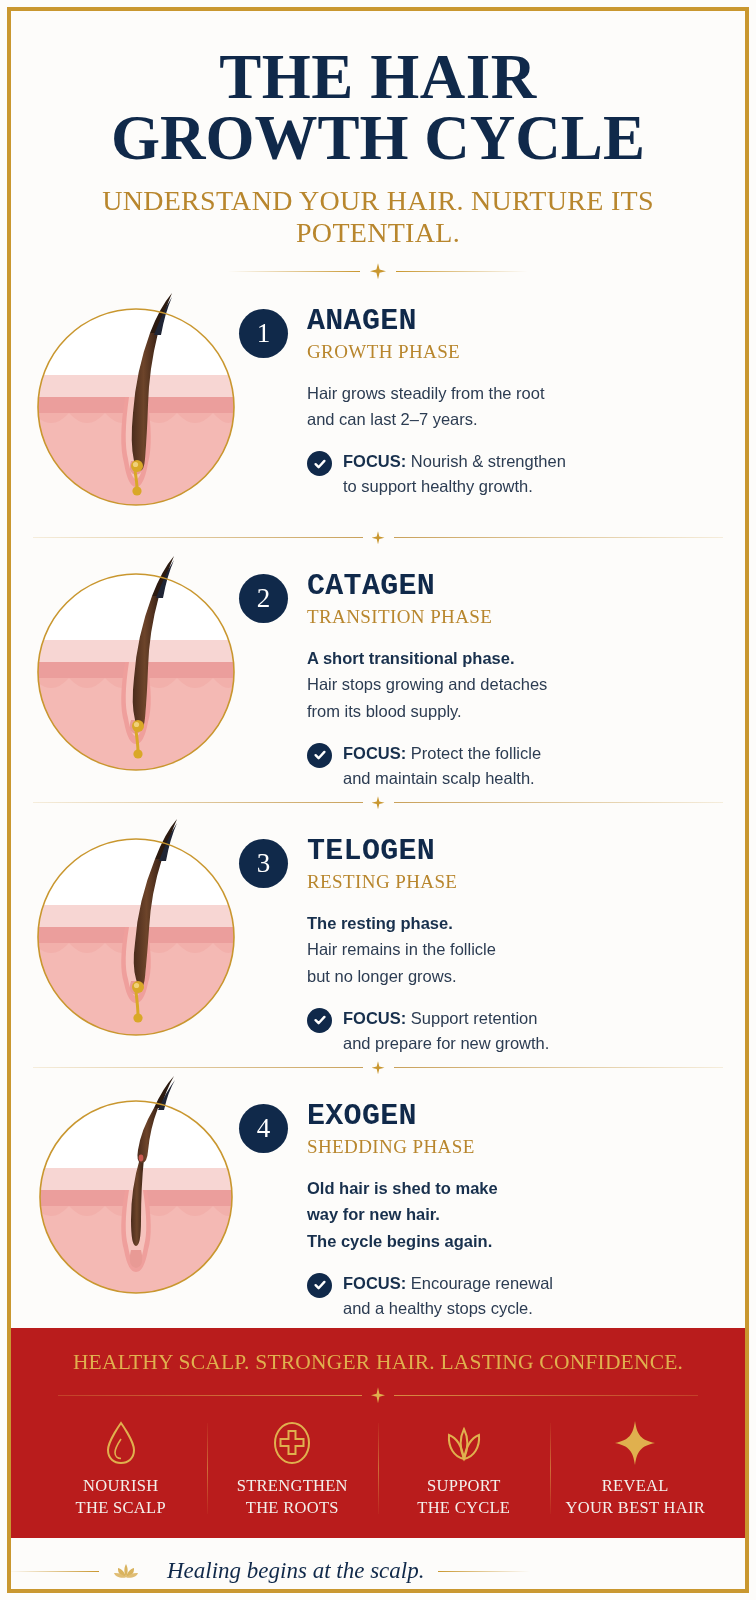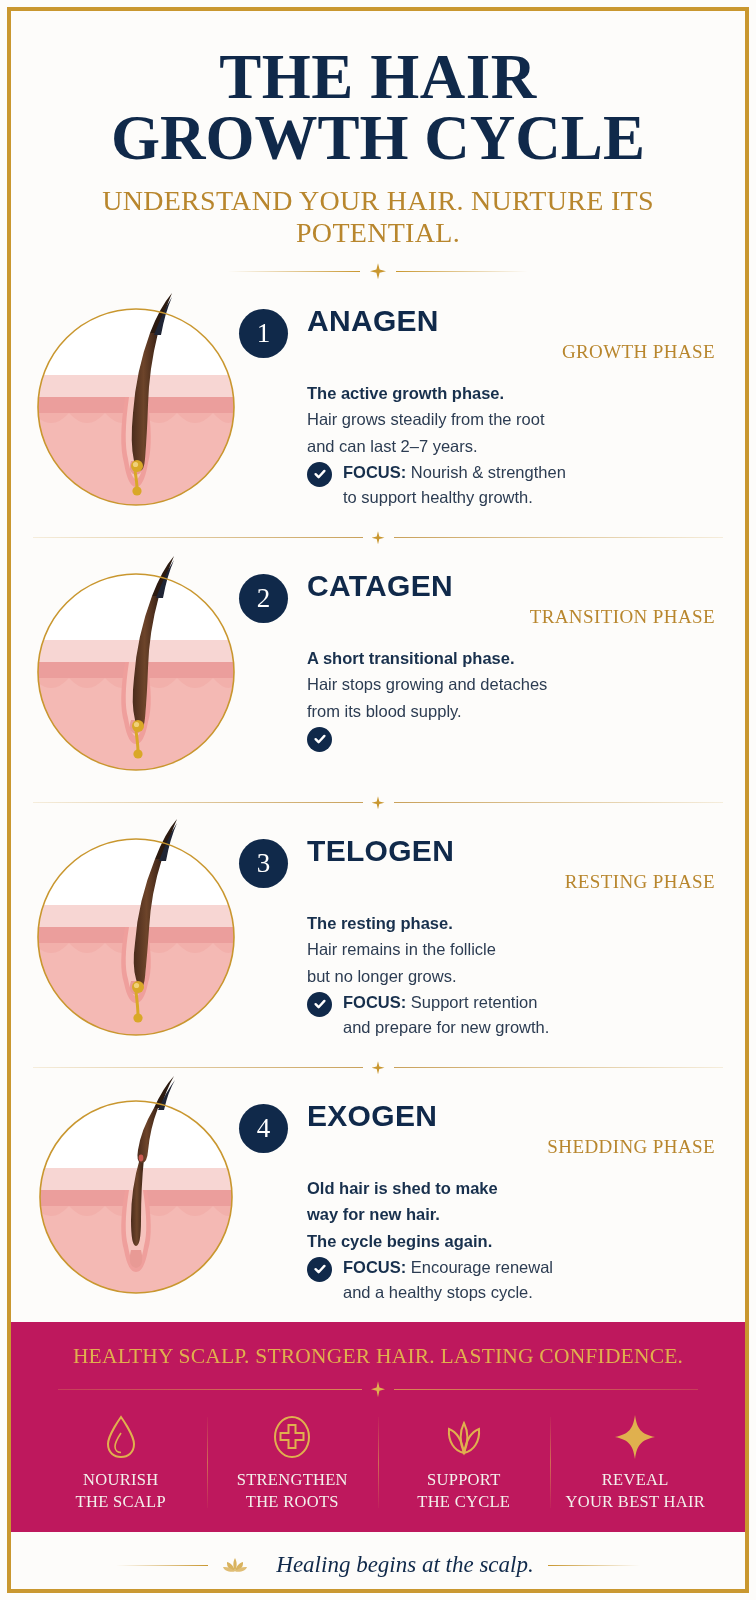--- a/index.html
+++ b/index.html
@@ -111,47 +111,47 @@
     display: flex;
     align-items: center;
     justify-content: center;
     margin-right: 19px;
     margin-top: 4px;
   }
 
   .phase-text { flex: 1; }
 
   .phase-name {
-    font-family: Liberation Sans, sans-serif;
+    font-family: Liberation Mono, monospace;
     font-weight: bold;
     color: #10294a;
     font-size: 30px;
     line-height: 1.08;
     letter-spacing: 0.3px;
   }
   .phase-sub {
     font-family: "Liberation Serif", serif;
     color: #b8862d;
     font-size: 19px;
     letter-spacing: 0.4px;
     margin-top: 3px;
-    text-align: right;
   }
 
   .phase-desc {
     margin-top: 17px;
     color: #2c3c52;
     font-size: 16.5px;
     line-height: 1.62;
   }
   .phase-desc .lead { font-weight: bold; color: #18304d; display: block; }
   .phase-desc .rest { display: block; }
   .phase-desc .rest.bold { font-weight: bold; color: #18304d; }
 
   .focus {
+    margin-top: 16px;
     display: flex;
     align-items: flex-start;
   }
   .check {
     width: 25px; height: 25px;
     flex: 0 0 25px;
     border-radius: 50%;
     background: #10294a;
     margin-right: 11px;
     margin-top: 2px;
@@ -175,21 +175,21 @@
   .sep-line.l { background: linear-gradient(to right, rgba(201,151,47,0.15), #c9a15a); }
   .sep-line.r { background: linear-gradient(to left,  rgba(201,151,47,0.15), #c9a15a); }
   .sep-dot {
     width: 13px; height: 13px; margin: 0 9px;
     background: #c9972f;
     clip-path: polygon(50% 0%, 60% 40%, 100% 50%, 60% 60%, 50% 100%, 40% 60%, 0% 50%, 40% 40%);
   }
 
   
   .band {
-    background: #be185d;
+    background: #b91c1c;
     padding: 22px 28px 20px 28px;
     margin-top: 8px;
   }
   .band-title {
     font-family: "Liberation Serif", serif;
     color: #e0b04e;
     font-size: 21.5px;
     text-align: center;
     letter-spacing: 0.2px;
   }
@@ -231,21 +231,20 @@
     font-size: 16.5px;
     line-height: 1.3;
     letter-spacing: 0.3px;
     margin-top: 6px;
   }
 
   
   .tagline {
     display: flex;
     align-items: center;
-    justify-content: center;
     padding: 20px 0 0 0;
   }
   .tag-line { width: 92px; height: 1px; }
   .tag-line.l { background: linear-gradient(to right, rgba(201,151,47,0), #c9972f); }
   .tag-line.r { background: linear-gradient(to left,  rgba(201,151,47,0), #c9972f); }
   .tag-lotus { margin: 0 14px; display: flex; align-items: center; }
   .tag-text {
     font-family: "Liberation Serif", serif;
     font-style: italic;
     color: #10294a;
@@ -315,21 +314,20 @@
             </g>
             <circle cx="103" cy="128" r="98" fill="none" stroke="#c9972f" stroke-width="1.6"></circle>
           </svg>
         </div>
         <div class="phase-body">
           <div class="num-badge">1</div>
           <div class="phase-text">
             <div class="phase-name">ANAGEN</div>
             <div class="phase-sub">GROWTH PHASE</div>
             <div class="phase-desc">
-              <span class="lead">The active growth phase.</span>
               <span class="rest">Hair grows steadily from the root</span>
               <span class="rest">and can last 2–7 years.</span>
             </div>
             <div class="focus">
               <span class="check">
                 <svg width="14" height="14" viewBox="0 0 14 14">
                     <path d="M2.6 7.2 L5.6 10.2 L11.4 3.9" stroke="#ffffff" stroke-width="2.4" fill="none" stroke-linecap="round" stroke-linejoin="round"></path>
                   </svg>
               </span>
               <span class="focus-text"><b>FOCUS:</b><span> Nourish &amp; strengthen</span><br><span>to support healthy growth.</span></span>
@@ -390,20 +388,21 @@
               <span class="lead">A short transitional phase.</span>
               <span class="rest">Hair stops growing and detaches</span>
               <span class="rest">from its blood supply.</span>
             </div>
             <div class="focus">
               <span class="check">
                 <svg width="14" height="14" viewBox="0 0 14 14">
                     <path d="M2.6 7.2 L5.6 10.2 L11.4 3.9" stroke="#ffffff" stroke-width="2.4" fill="none" stroke-linecap="round" stroke-linejoin="round"></path>
                   </svg>
               </span>
+              <span class="focus-text"><b>FOCUS:</b><span> Protect the follicle</span><br><span>and maintain scalp health.</span></span>
             </div>
           </div>
         </div>
       </div>
 
       <div class="sep">
         <div class="sep-line l"></div>
         <div class="sep-dot"></div>
         <div class="sep-line r"></div>
       </div>

